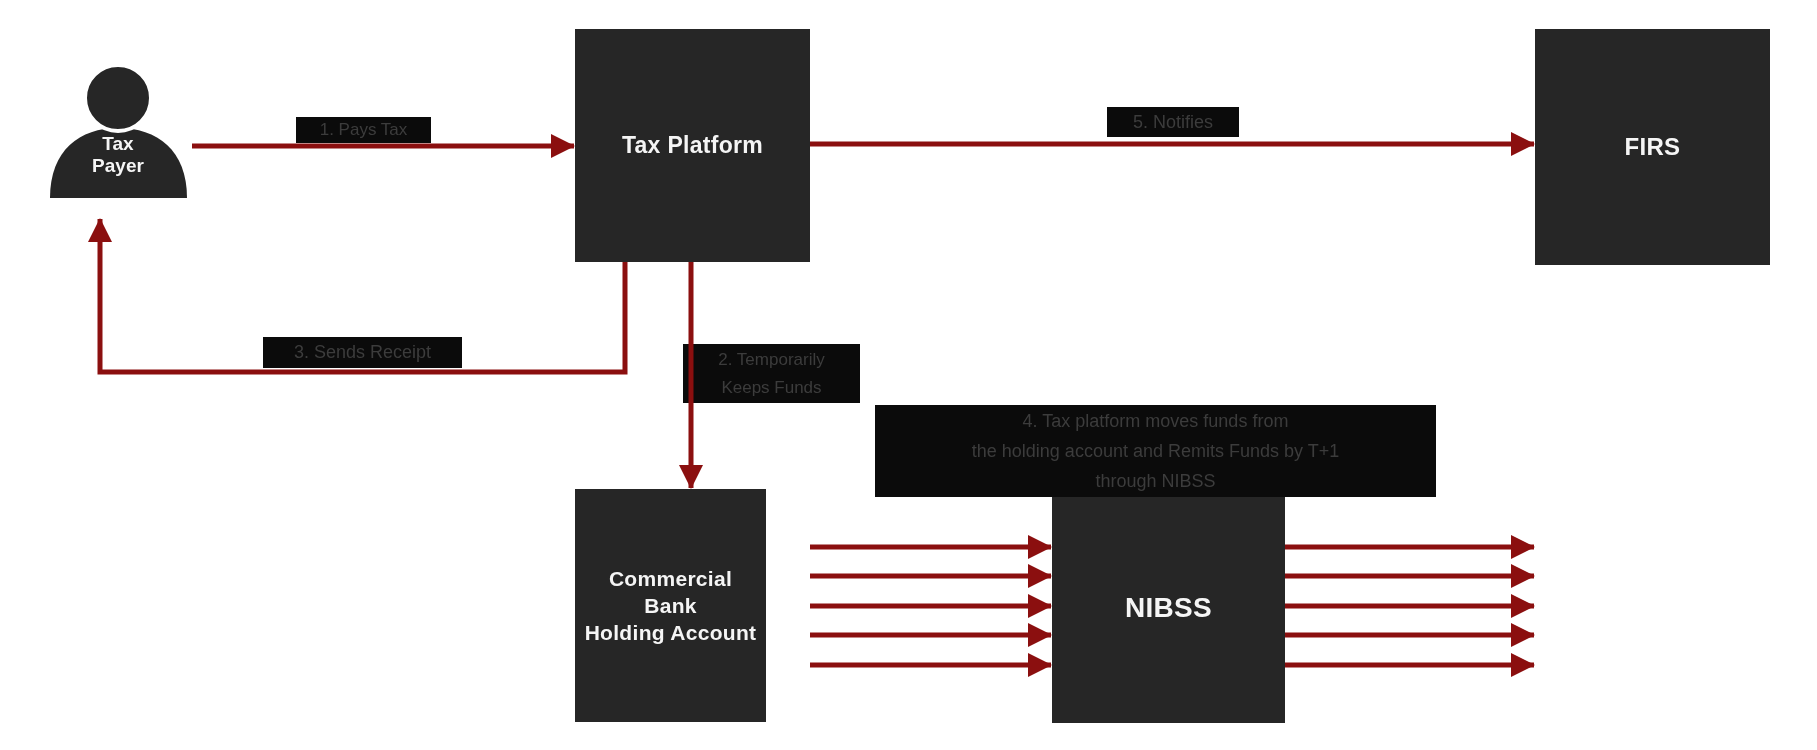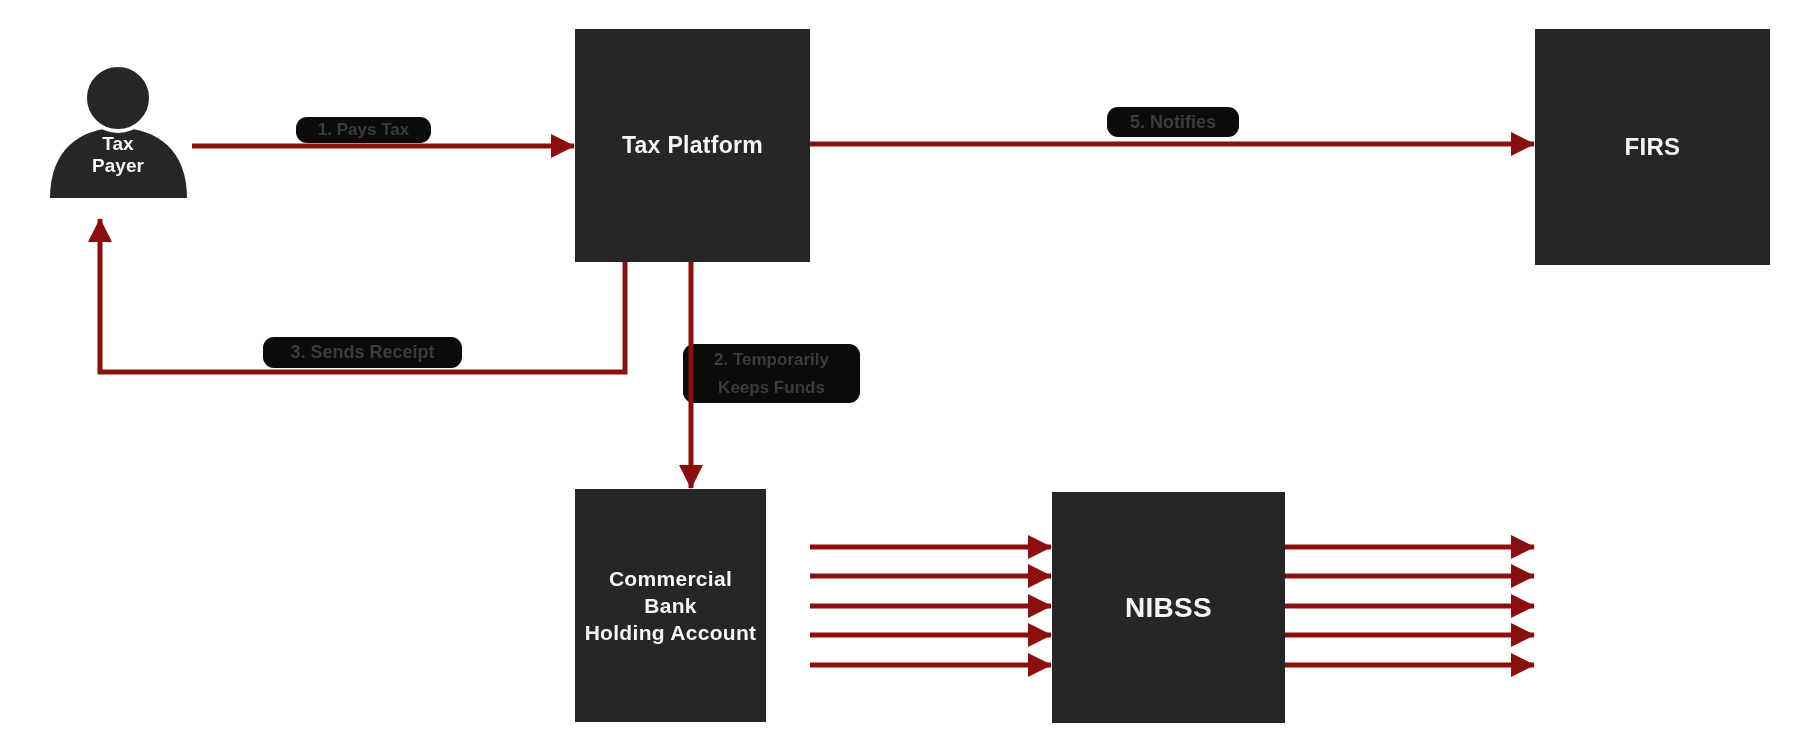--- a/index.html
+++ b/index.html
@@ -30,25 +30,24 @@
   }
   .node .node-label { white-space: pre-line; }
   .edge-label {
     position: absolute;
     background: #0b0b0b;
     color: #3c3c3c;
     display: flex;
     align-items: center;
     justify-content: center;
     text-align: center;
-    font-weight: bold;
+    font-weight: normal;
     white-space: pre-line;
     z-index: 2;
     font-size: 18px;
-    border-radius: 11px;
   }
   .person {
     position: absolute;
     left: 40px;
     top: 55px;
     width: 160px;
     height: 155px;
     z-index: 1;
   }
   .person-label {
@@ -106,20 +105,23 @@
 
   <div class="edge-label" style="left:296px; top:117px; width:135px; height:26px; font-size:17px;">1. Pays Tax</div>
 
   <div class="edge-label" style="left:1107px; top:107px; width:132px; height:30px;">5. Notifies</div>
 
   <div class="edge-label" style="left:683px; top:344px; width:177px; height:59px; line-height:28px; font-size:17px;">2. Temporarily
 Keeps Funds</div>
 
   <div class="edge-label" style="left:263px; top:337px; width:199px; height:31px;">3. Sends Receipt</div>
 
+  <div class="edge-label" style="left:875px; top:405px; width:561px; height:92px; line-height:30px;">4. Tax platform moves funds from
+the holding account and Remits Funds by T+1
+through NIBSS</div>
 
   <svg class="arrows" width="1817" height="750" viewBox="0 0 1817 750">
     <defs>
       <marker id="ah" markerUnits="userSpaceOnUse" markerWidth="26" markerHeight="26" refX="23" refY="13" orient="auto">
         <path d="M0,1 L24,13 L0,25 Z" fill="#8b0f0f"></path>
       </marker>
     </defs>
     <g stroke="#8b0f0f" stroke-width="5" fill="none">
       <path d="M192,146 L574,146" marker-end="url(#ah)"></path>
       <path d="M810,144 L1534,144" marker-end="url(#ah)"></path>

